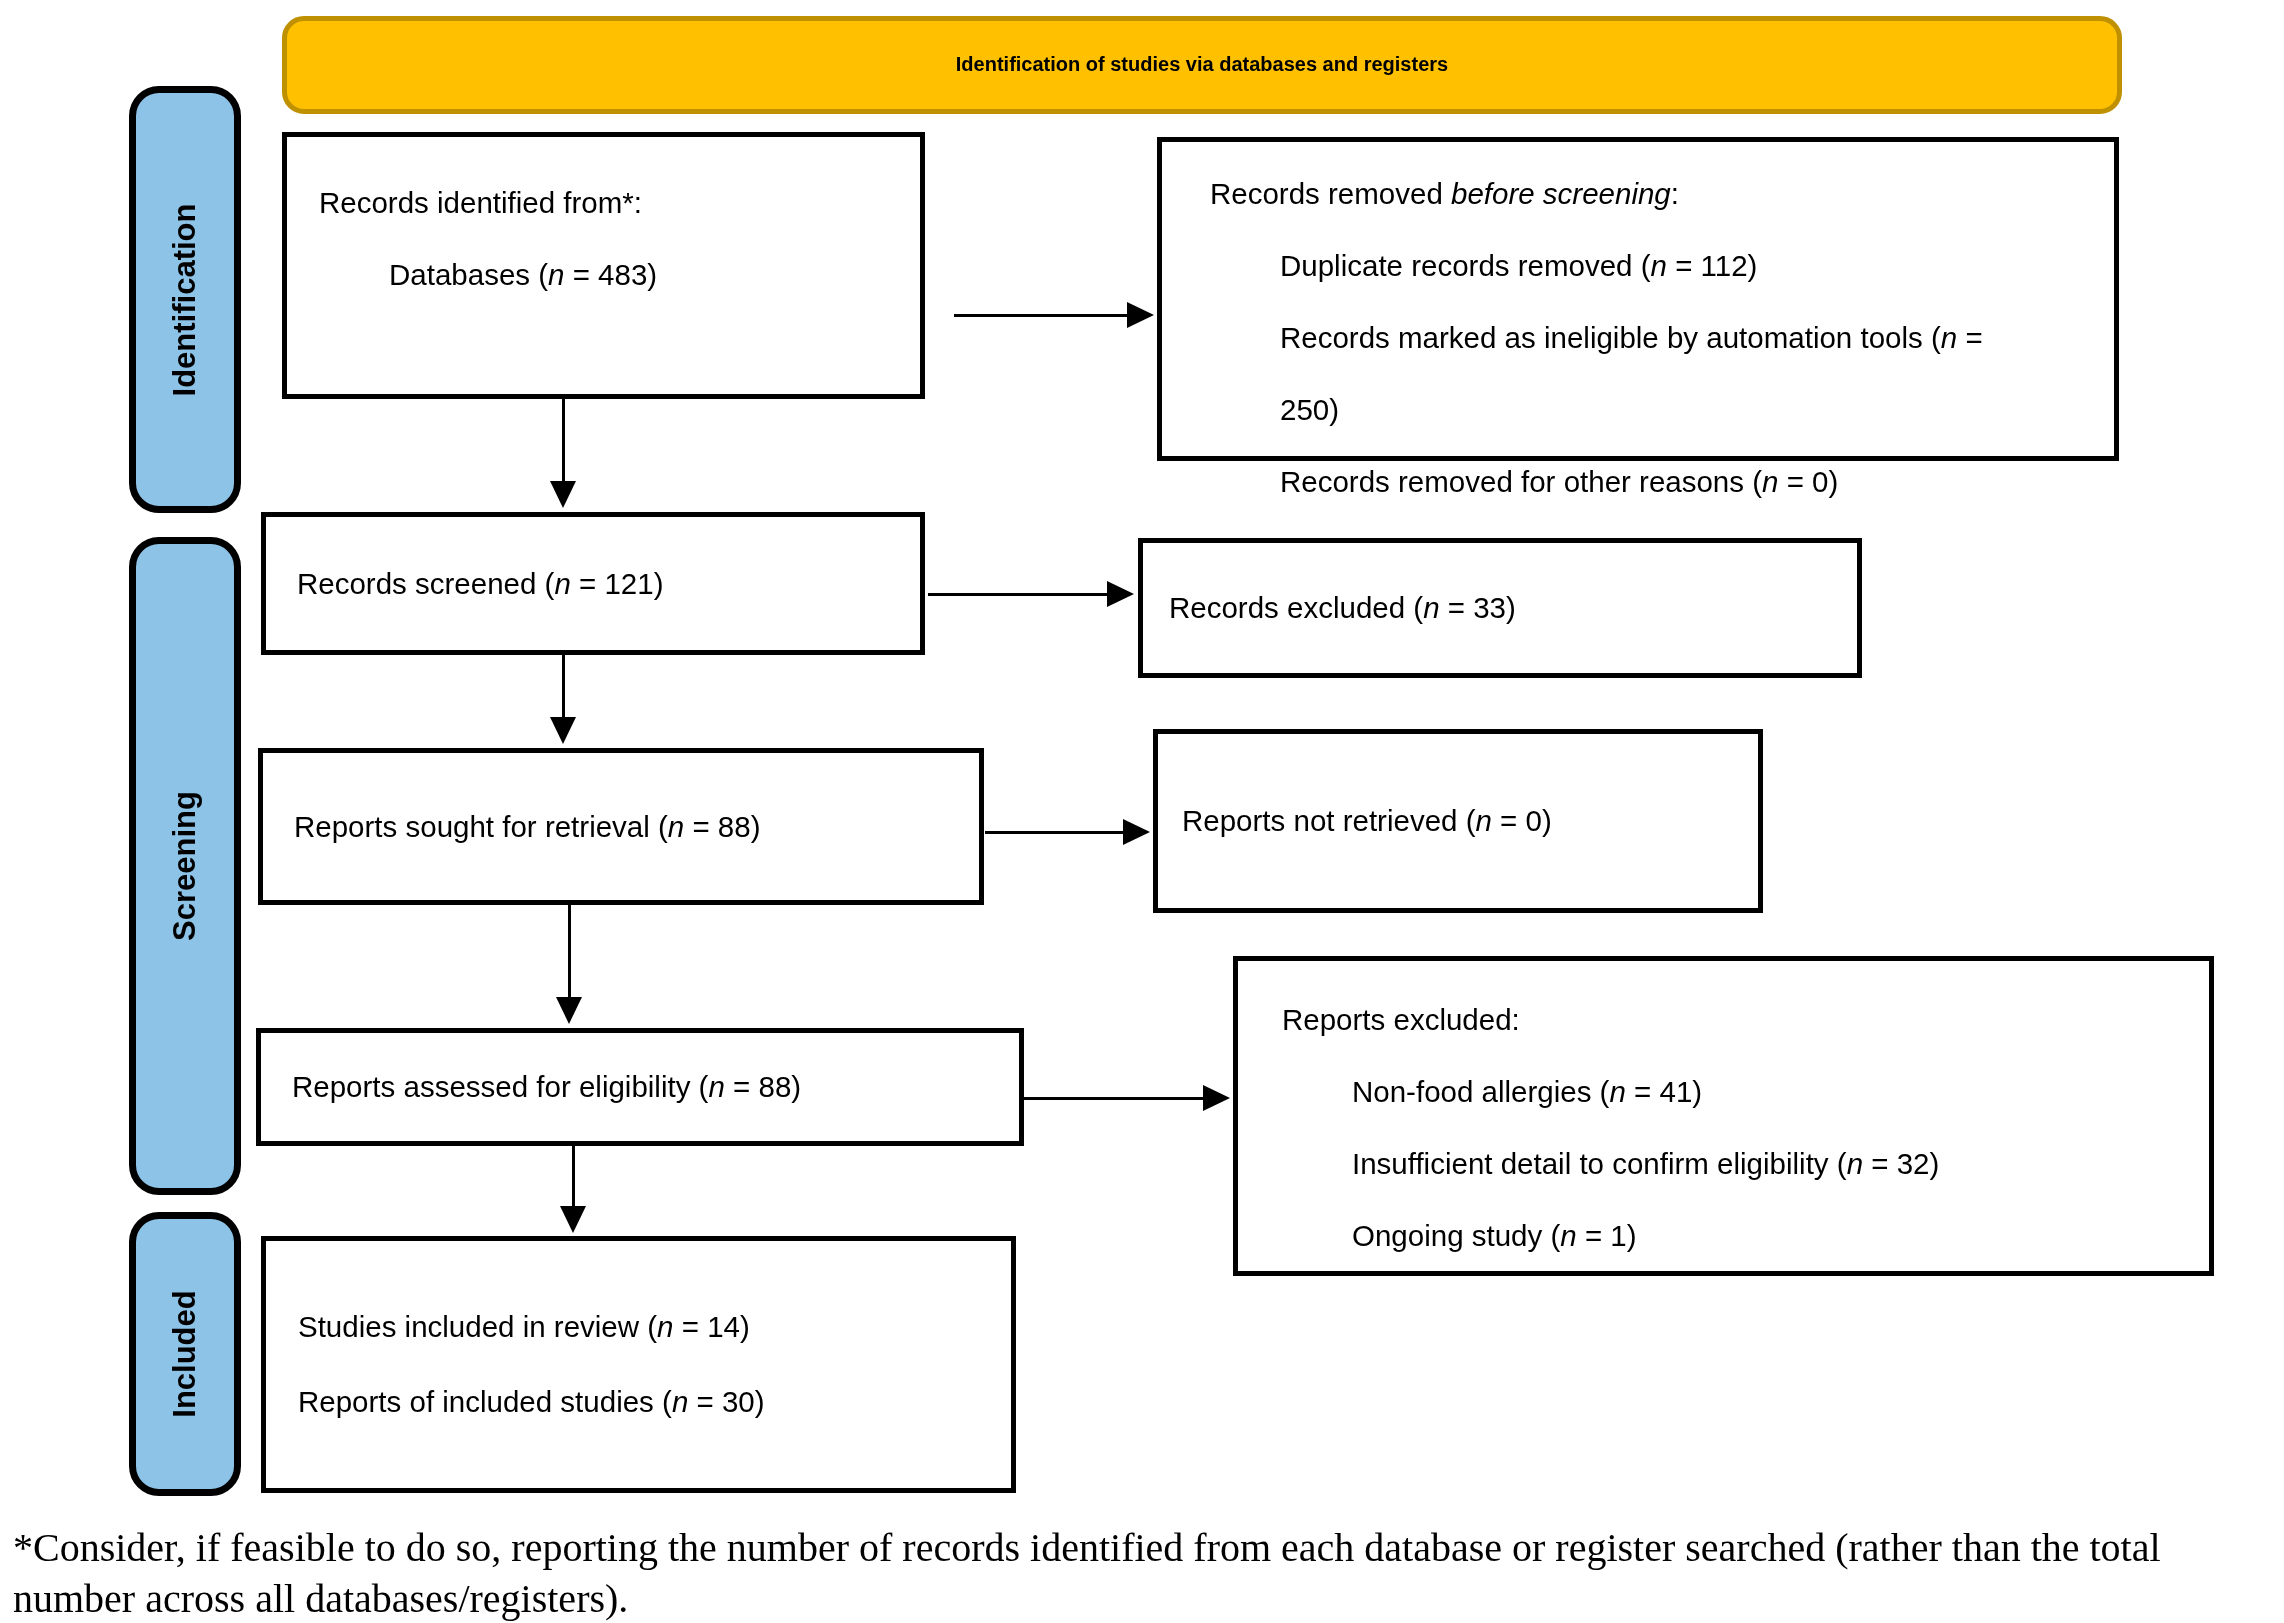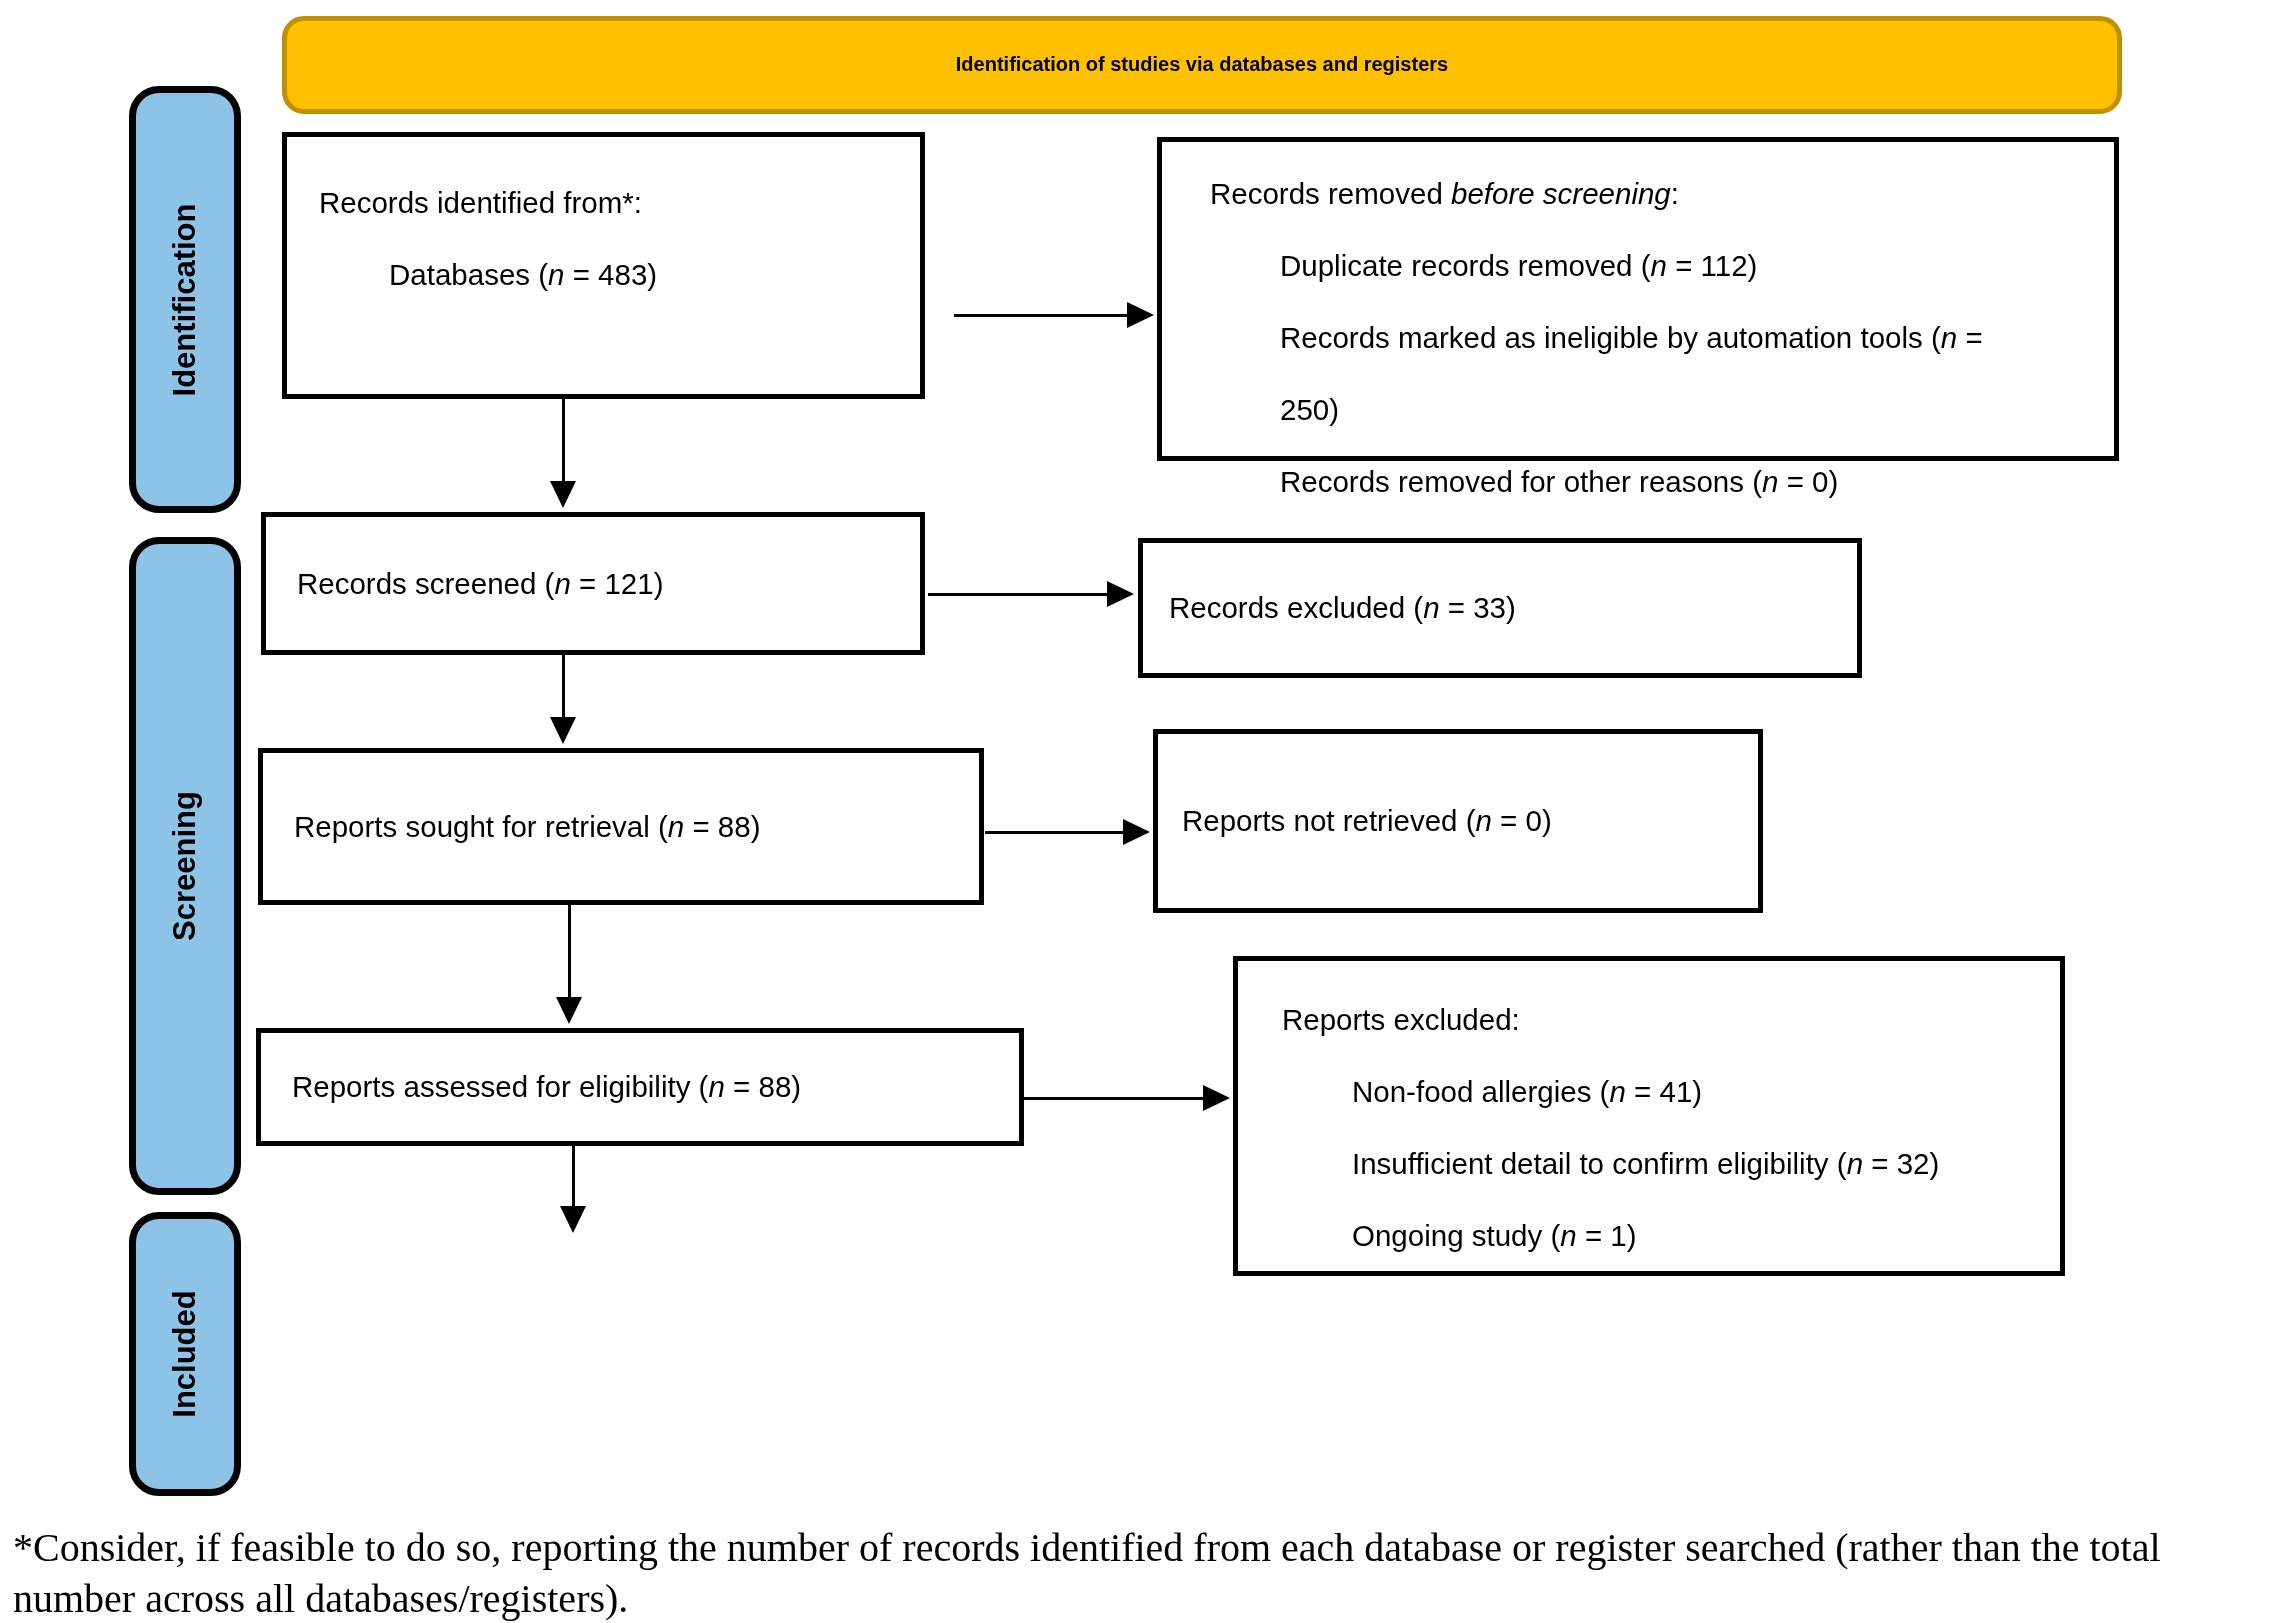--- a/index.html
+++ b/index.html
@@ -98,27 +98,31 @@
     </div>
 
   <div class="abs fbox center-v" style="left:1153px;top:729px;width:610px;height:184px;padding-left:24px;">
       <div class="tline ind0">Reports not retrieved (<i>n</i> = 0)</div>
     </div>
 
   <div class="abs fbox center-v" style="left:256px;top:1028px;width:768px;height:118px;padding-left:31px;">
       <div class="tline ind0">Reports assessed for eligibility (<i>n</i> = 88)</div>
     </div>
 
-  <div class="abs fbox" style="left:1233px;top:956px;width:832px;height:320px;padding:23px 10.3px 0 44px;">
+  <div class="abs fbox" style="left:1233px;top:956px;width:981px;height:320px;padding:23px 10.3px 0 44px;">
       <div class="tline ind0">Reports excluded:</div>
       <div class="tline ind1">Non-food allergies (<i>n</i> = 41)</div>
       <div class="tline ind1">Insufficient detail to confirm eligibility (<i>n</i> = 32)</div>
       <div class="tline ind1">Ongoing study (<i>n</i> = 1)</div>
     </div>
 
+  <div class="abs fbox" style="left:261px;top:1236px;width:755px;height:257px;padding:48px 10.3px 0 32px;line-height:75px;">
+      <div class="tline ind0">Studies included in review (<i>n</i> = 14)</div>
+      <div class="tline ind0">Reports of included studies (<i>n</i> = 30)</div>
+    </div>
 
   <div class="abs aline" style="left:562px;top:399px;width:3.1px;height:82px;"></div>
   <div class="abs ahead-down" style="left:550px;top:481px;"></div>
 
   <div class="abs aline" style="left:954px;top:314px;width:173px;height:3.1px;"></div>
   <div class="abs ahead-right" style="left:1127px;top:302px;"></div>
 
   <div class="abs aline" style="left:562px;top:653px;width:3.1px;height:65px;"></div>
   <div class="abs ahead-down" style="left:550px;top:717px;"></div>
 

